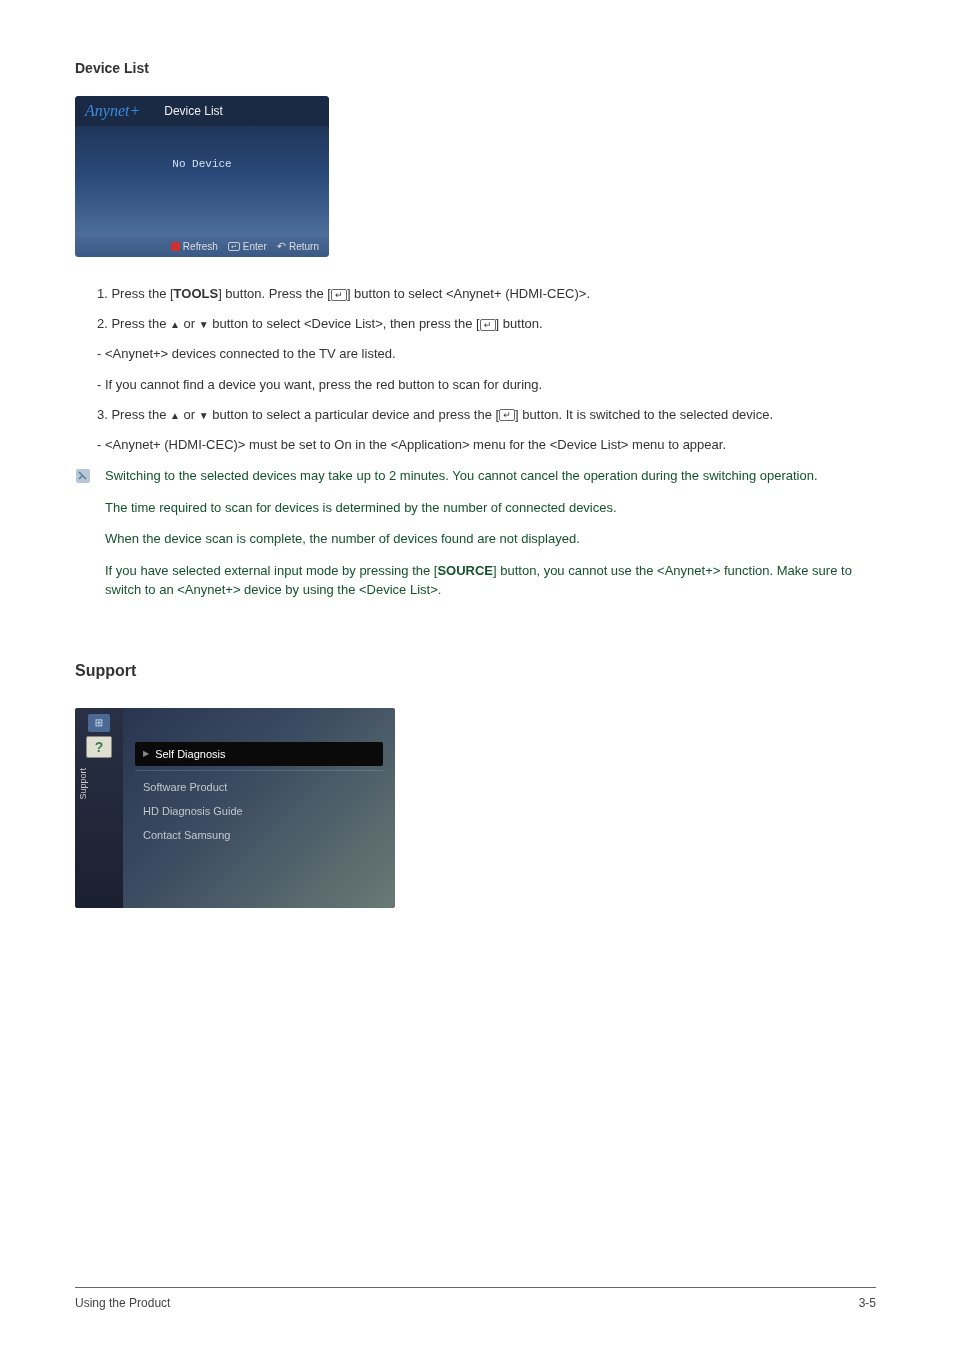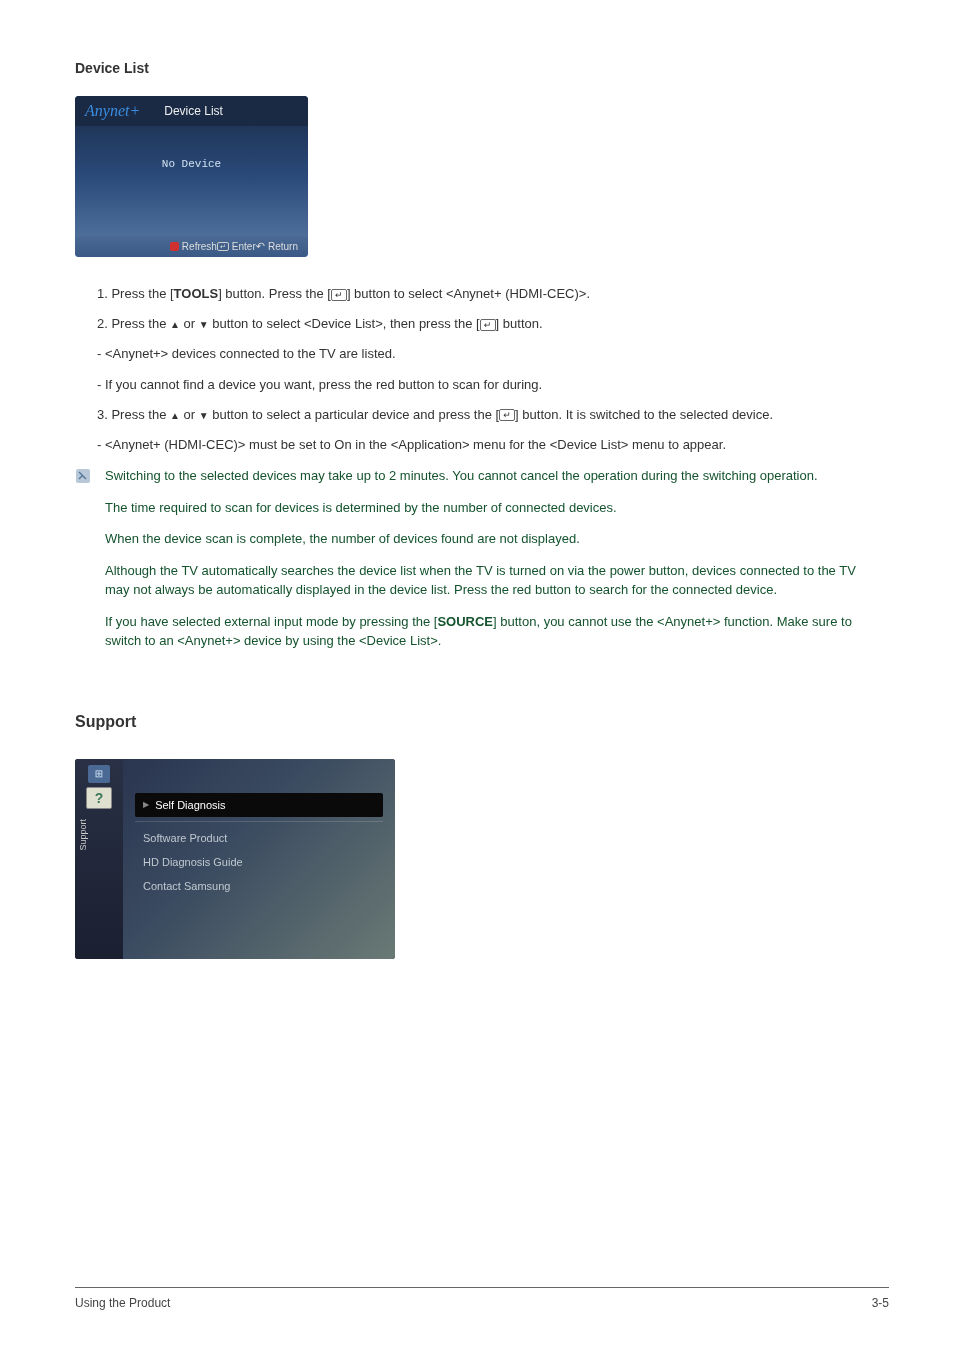--- a/index.html
+++ b/index.html
@@ -14,21 +14,21 @@
     position: relative;
     min-height: 1350px;
   }
   .section-title {
     font-weight: bold;
     font-size: 14px;
     color: #333;
     margin-bottom: 20px;
   }
   .device-list-panel {
-    width: 233px;
+    width: 254px;
     background: linear-gradient(180deg, #1a2a45 0%, #2a4a7a 50%, #5a7aa5 100%);
     border-radius: 4px;
     overflow: hidden;
     margin-bottom: 28px;
   }
   .dl-header {
     display: flex;
     align-items: center;
     padding: 6px 10px;
     background: linear-gradient(180deg, #1a2a45 0%, #1a2a45 100%);
@@ -52,20 +52,21 @@
     padding-top: 32px;
     color: #cfe0f0;
     font-size: 11px;
     font-family: Liberation Mono, monospace;
   }
   .dl-footer {
     background: linear-gradient(180deg, #4a6a95 0%, #3a5a85 100%);
     display: flex;
     justify-content: flex-end;
     align-items: center;
+    gap: 10px;
     padding: 4px 10px;
     font-size: 10px;
     color: #ddd;
   }
   .dl-footer-item { display: flex; align-items: center; gap: 3px; }
   .red-dot { width: 9px; height: 9px; background: #d03030; border-radius: 2px; }
   .enter-icon {
     width: 12px; height: 9px; border: 1px solid #ccc; border-radius: 2px;
     display: flex; align-items: center; justify-content: center; font-size: 7px;
   }
@@ -181,21 +182,21 @@
   .support-item .tri { font-size: 8px; color: #888; }
   .support-divider {
     border-top: 1px solid rgba(255,255,255,0.15);
     margin: 4px 0;
   }
 
   .page-footer {
     position: absolute;
     bottom: 40px;
     left: 75px;
-    right: 65px;
+    right: 78px;
     border-top: 1px solid #666;
     padding-top: 8px;
     display: flex;
     justify-content: space-between;
     font-size: 12px;
     color: #444;
   }
 </style>
 </head>
 <body>
@@ -243,21 +244,20 @@
   <div class="note-icon">
     <svg viewBox="0 0 16 16">
         <rect x="1" y="1" width="14" height="14" rx="2" fill="#b8c8d8"></rect>
         <path d="M4 4 L11 11 M4 11 L7 8" stroke="#5a7a9a" stroke-width="1.5" fill="none"></path>
       </svg>
   </div>
   <div class="note-content">
     <p>Switching to the selected devices may take up to 2 minutes. You cannot cancel the operation during the switching operation.</p>
     <p>The time required to scan for devices is determined by the number of connected devices.</p>
     <p>When the device scan is complete, the number of devices found are not displayed.</p>
-    <p>Although the TV automatically searches the device list when the TV is turned on via the power button, devices connected to the TV may not always be automatically displayed in the device list. Press the red button to search for the connected device.</p>
     <p>
       <span>If you have selected external input mode by pressing the [</span><b>SOURCE</b><span>] button, you cannot use the &lt;Anynet+&gt; function. Make sure to switch to an &lt;Anynet+&gt; device by using the &lt;Device List&gt;.</span>
     </p>
   </div>
 </div>
 
 <div class="support-heading">Support</div>
 
 <div class="support-panel">
   <div class="support-sidebar">

